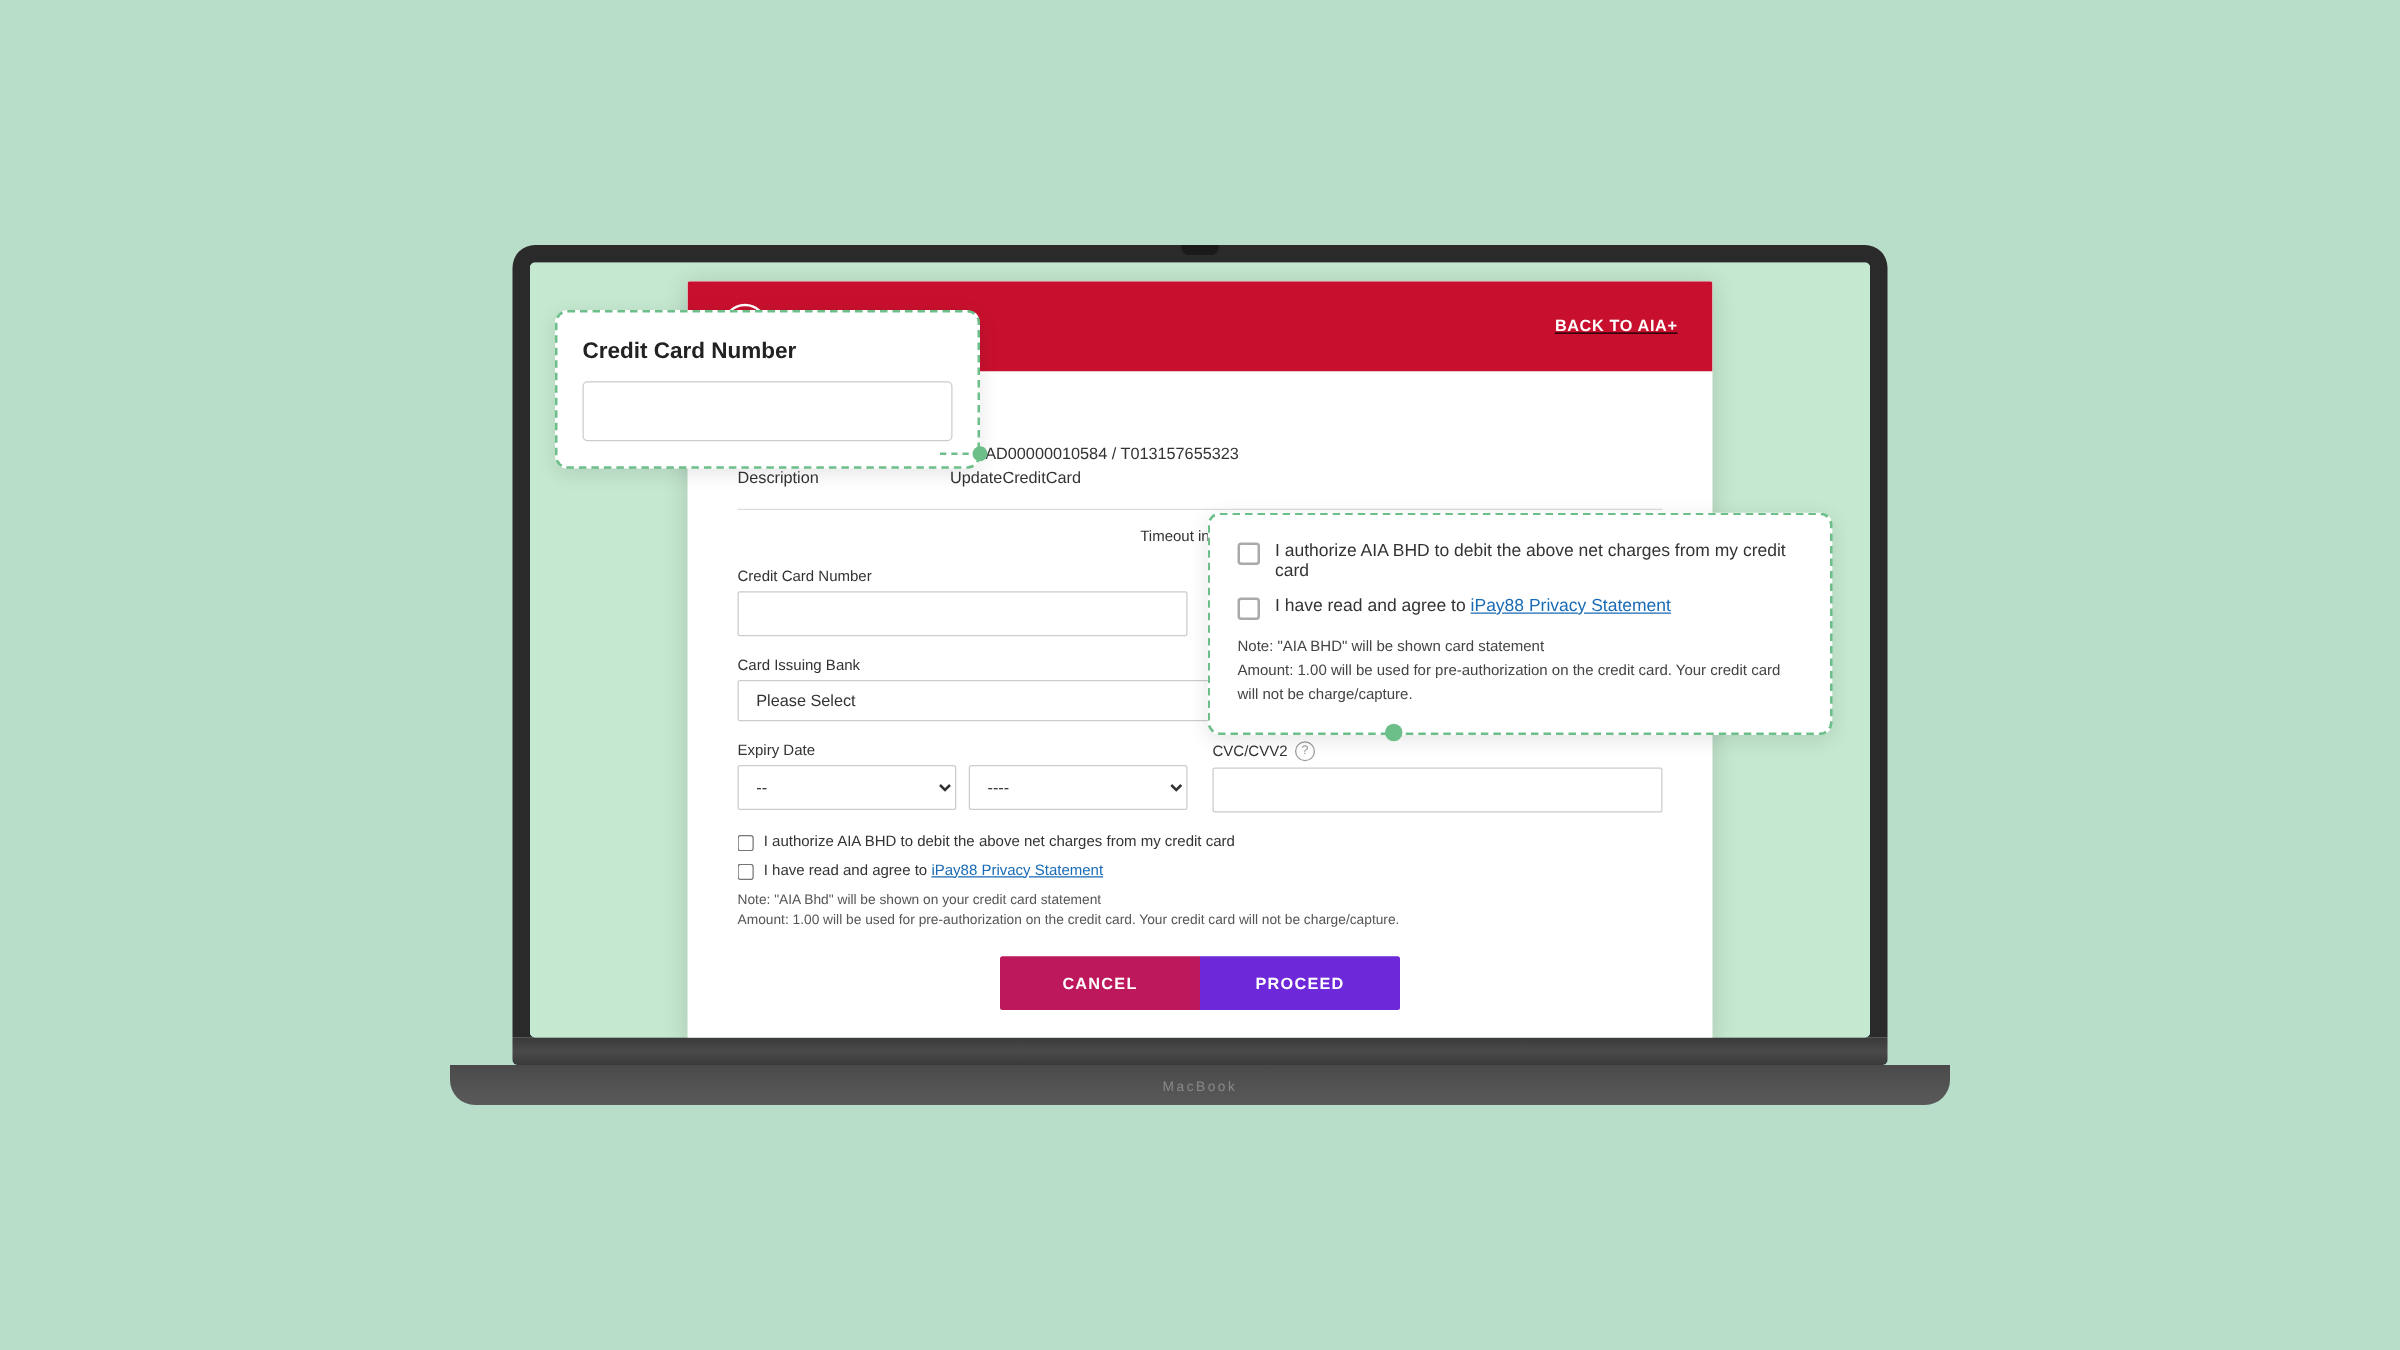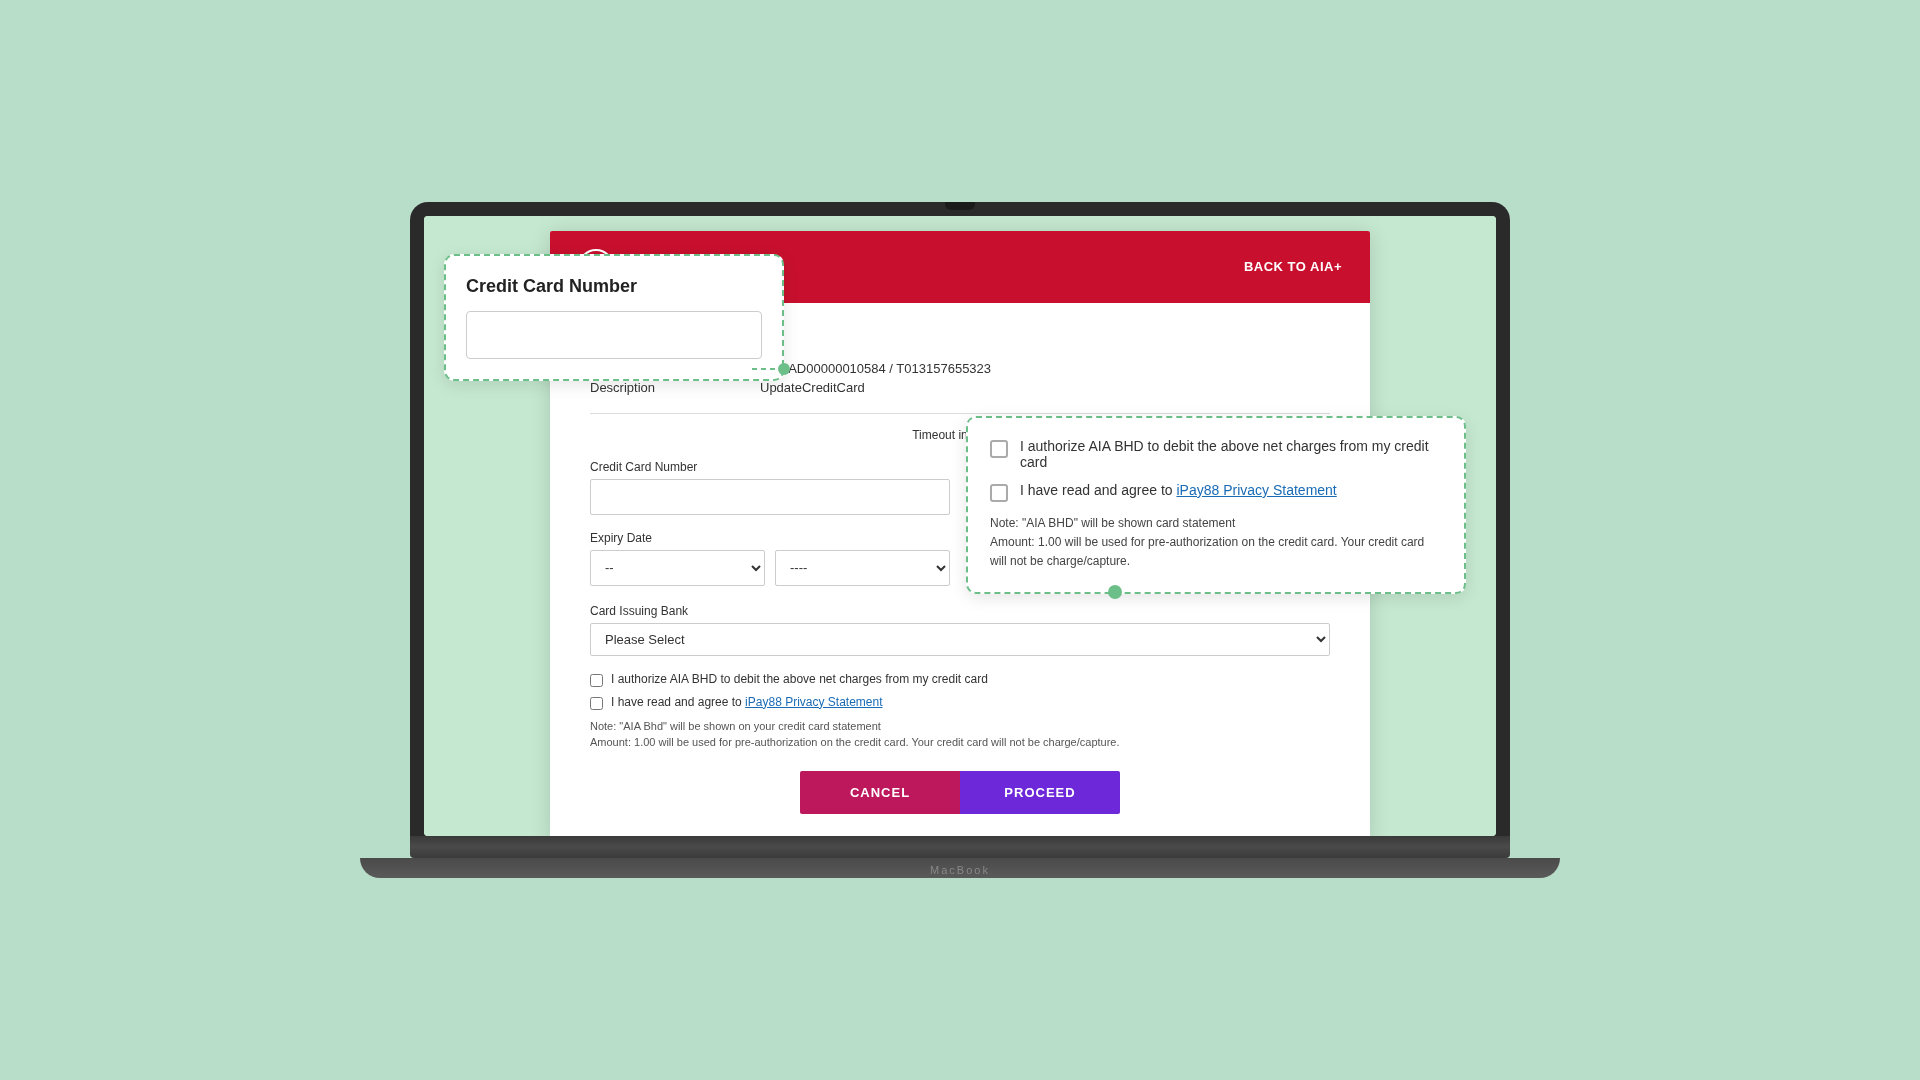--- a/index.html
+++ b/index.html
@@ -47,21 +47,21 @@
       height: 620px;
     }
     .macbook-base {
       width: 1100px;
       height: 22px;
       background: linear-gradient(180deg, #3a3a3a 0%, #4a4a4a 50%, #3a3a3a 100%);
       border-radius: 0 0 4px 4px;
     }
     .macbook-bottom {
       width: 1200px;
-      height: 20px;
+      height: 32px;
       background: linear-gradient(180deg, #4a4a4a 0%, #5a5a5a 100%);
       border-radius: 0 0 20px 20px;
       display: flex;
       align-items: center;
       justify-content: center;
     }
     .macbook-label {
       color: #888;
       font-size: 11px;
       letter-spacing: 2px;
@@ -87,20 +87,21 @@
       box-shadow: 0 2px 20px rgba(0,0,0,0.15);
       overflow: hidden;
       margin-top: 20px;
     }
     .card-header {
       background: #c8102e;
       padding: 18px 28px;
       display: flex;
       align-items: center;
       justify-content: space-between;
+      text-decoration: underline;
     }
     .card-header-logo {
       width: 36px;
       height: 36px;
       border: 2px solid white;
       border-radius: 50%;
       display: flex;
       align-items: center;
       justify-content: center;
     }
@@ -376,20 +377,29 @@
             </div>
 
             <div class="form-row">
               <div class="form-group">
                 <label>Credit Card Number</label>
                 <input type="text" class="form-input" style="">
               </div>
               <div class="form-group">
                 <label>Name on Card</label>
                 <input type="text" class="form-input" style="">
+              </div>
+            </div>
+
+            <div class="form-row">
+              <div class="form-group">
+                <label>Card Issuing Bank</label>
+                <select class="form-select" style="height:36px;">
+                  <option>Please Select</option>
+                </select>
               </div>
             </div>
 
             <div class="form-row">
               <div class="form-group">
                 <label>Expiry Date</label>
                 <div class="expiry-row">
                   <select class="form-select">
                     <option>--</option>
                     <option>01</option><option>02</option><option>03</option><option>04</option>
@@ -403,29 +413,20 @@
                 </div>
               </div>
               <div class="form-group">
                 <label>
                   <span class="cvc-label-row">
                     <span>CVC/CVV2</span>
                     <span class="cvc-info-icon">?</span>
                   </span>
                 </label>
                 <input type="text" class="form-input" style="">
-              </div>
-            </div>
-
-            <div class="form-row">
-              <div class="form-group">
-                <label>Card Issuing Bank</label>
-                <select class="form-select" style="height:36px;">
-                  <option>Please Select</option>
-                </select>
               </div>
             </div>
 
 
             <div class="checkbox-section">
               <div class="checkbox-row">
                 <input type="checkbox" style="">
                 <span>I authorize AIA BHD to debit the above net charges from my credit card</span>
               </div>
               <div class="checkbox-row">

